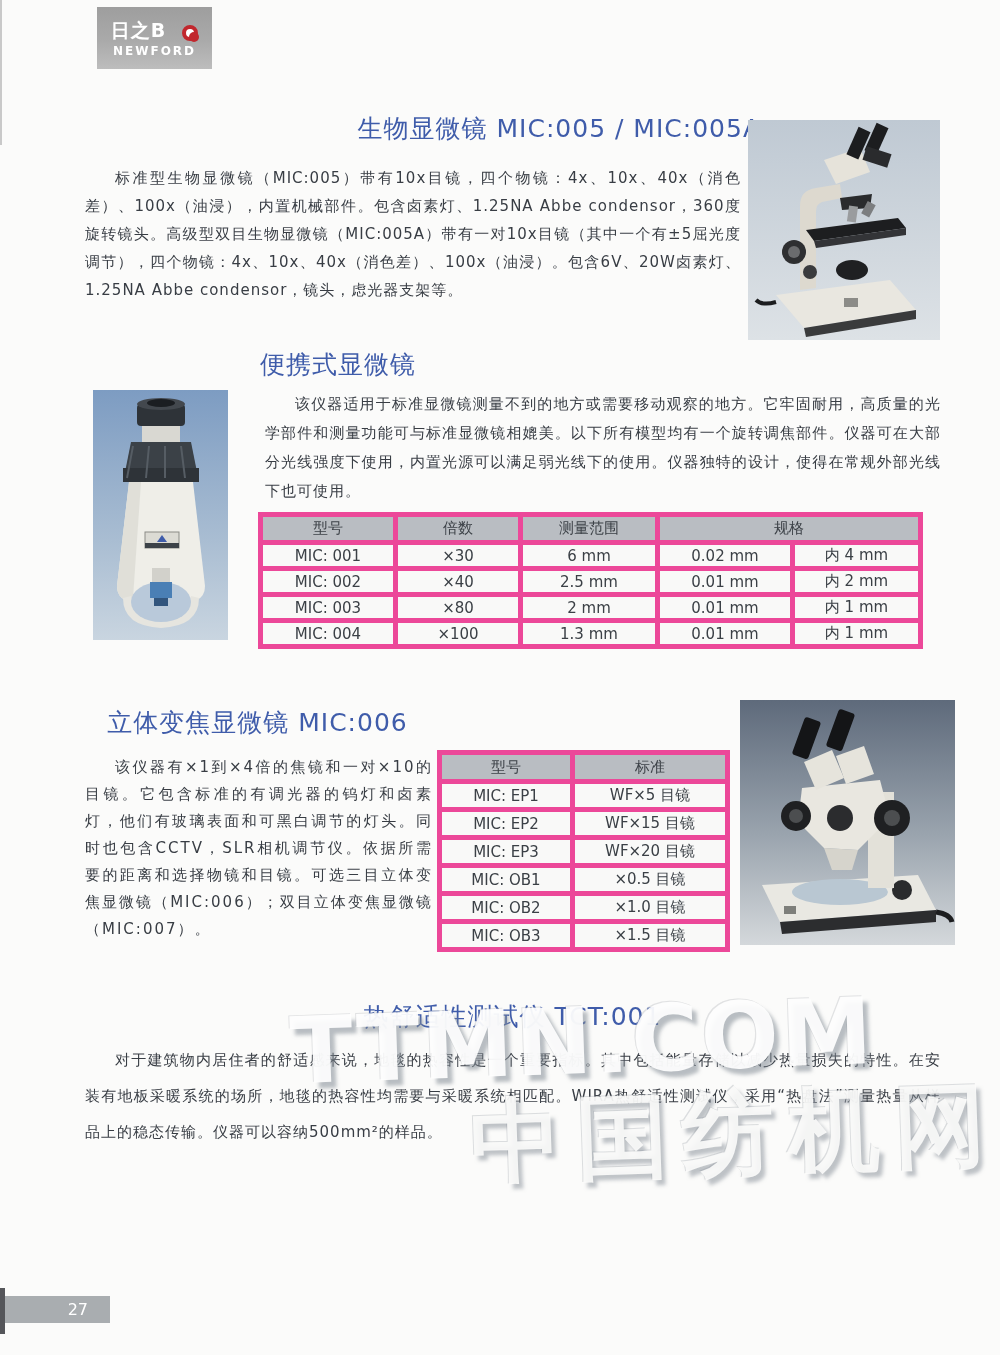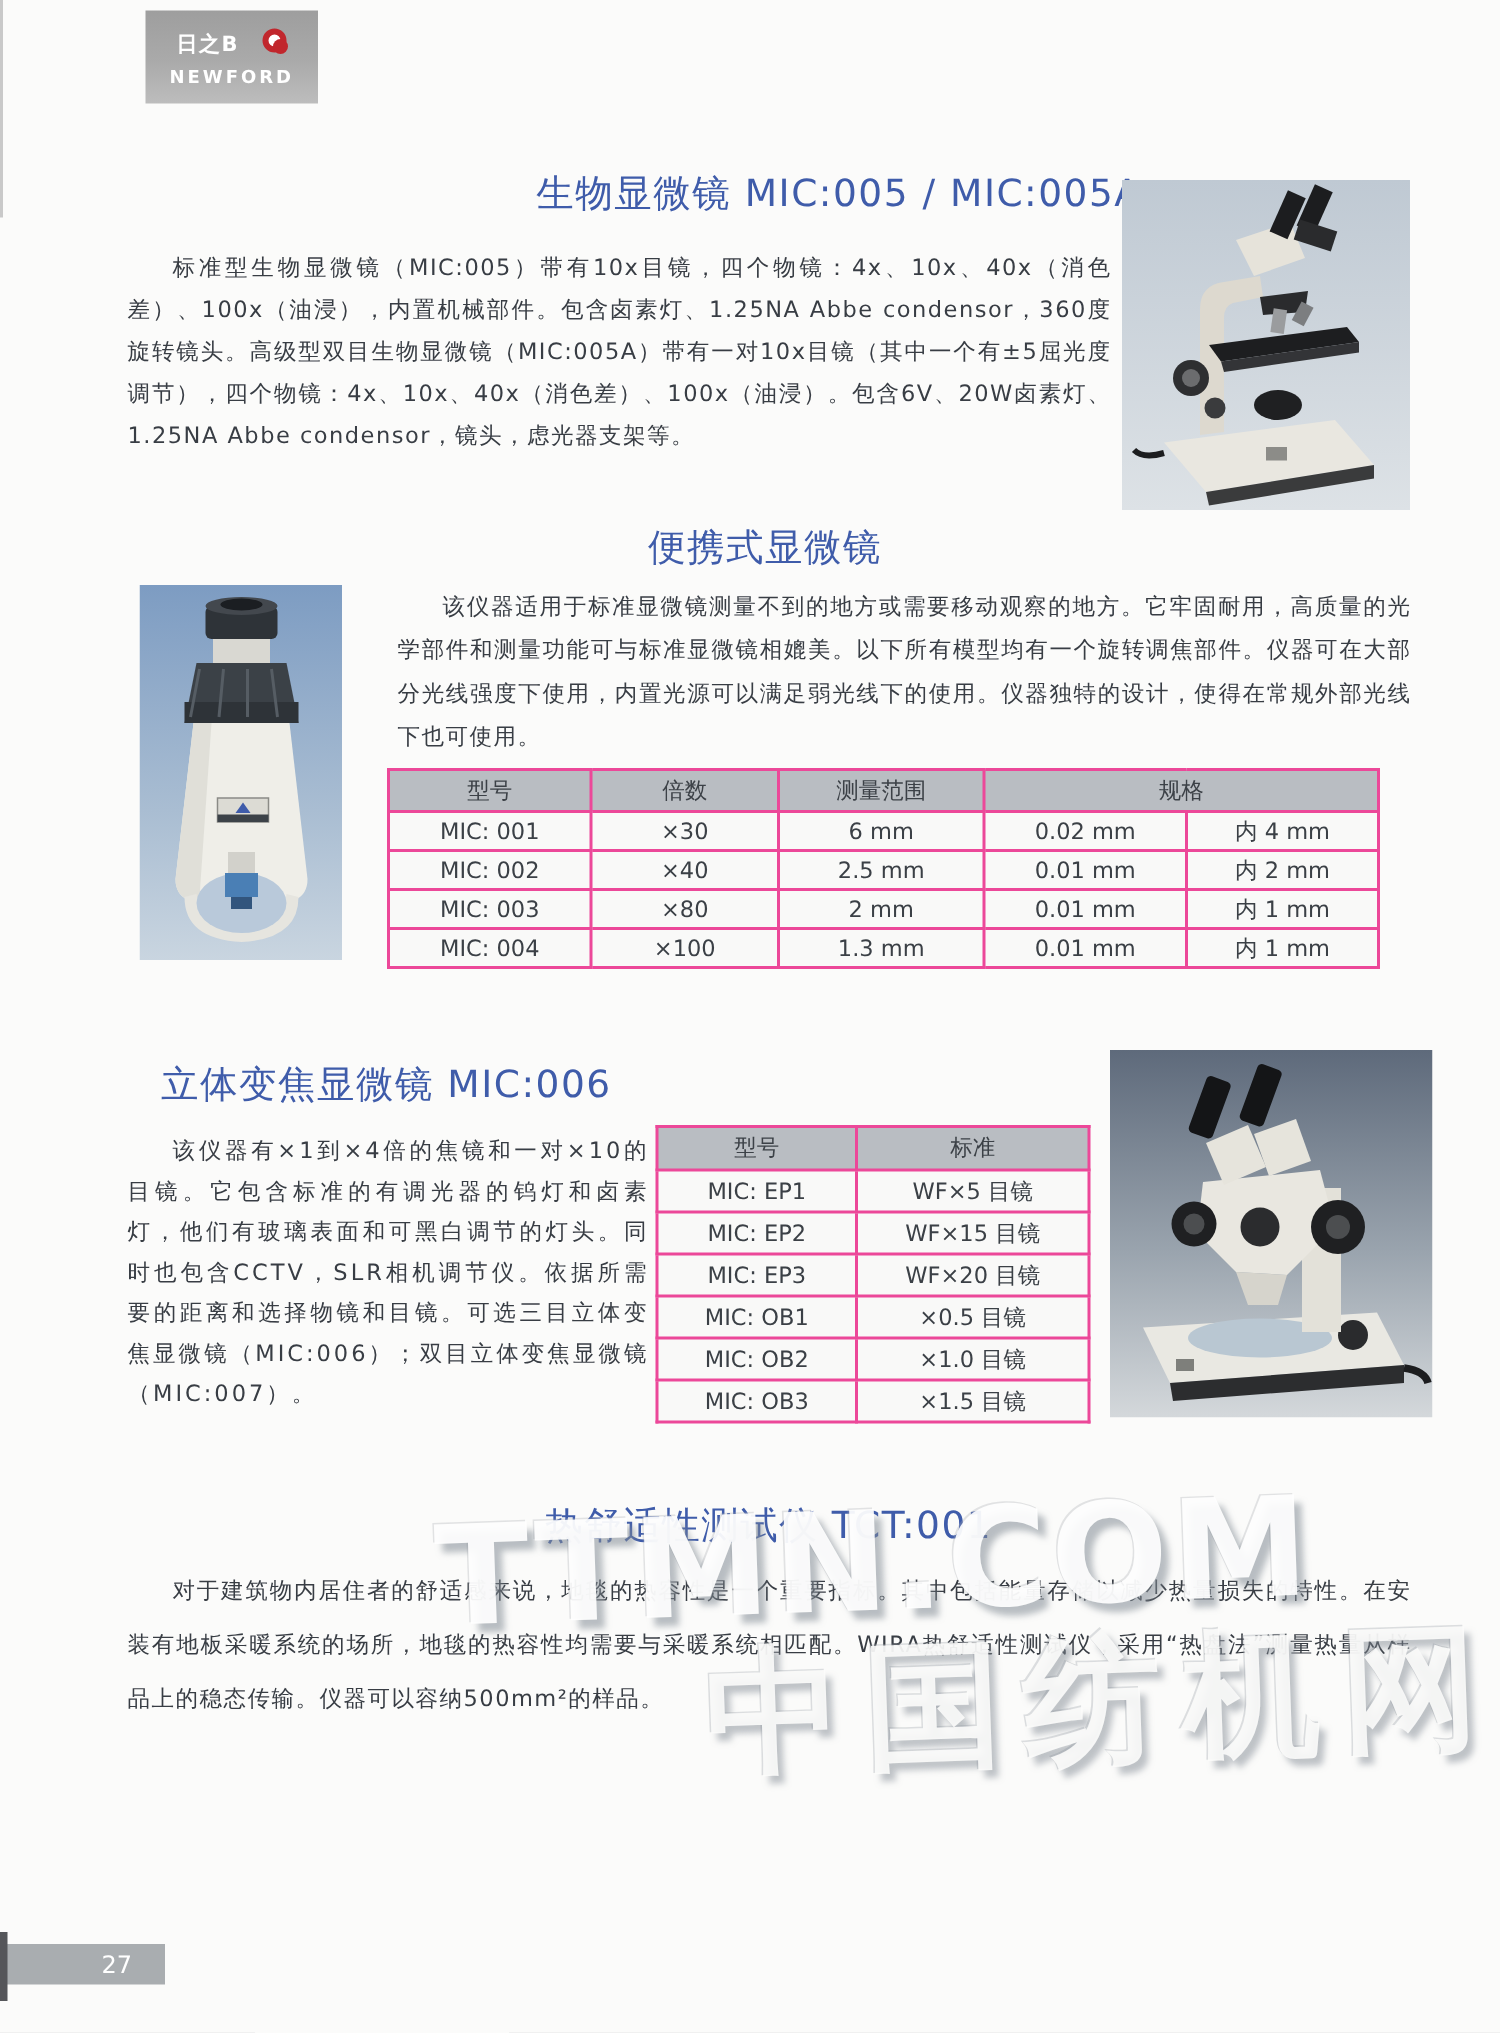--- a/index.html
+++ b/index.html
@@ -13,41 +13,41 @@
   .scan-edge-top { position:absolute; left:0; top:0; width:2px; height:145px; background:#c9c9c9; }
   .scan-edge-bottom { position:absolute; left:0; top:1288px; width:5px; height:46px; background:#55565a; }
 
   
   .logo {
     position:absolute; left:97px; top:7px; width:115px; height:62px;
     background:linear-gradient(180deg,#9e9e9e 0%,#aaaaaa 55%,#bdbdbd 100%);
     display:flex; flex-direction:column; align-items:center; justify-content:center;
     color:#ffffff;
   }
-  .logo-row1 { display:flex; align-items:flex-start; gap:16px; font-size:14px; font-weight:bold; letter-spacing:1px; line-height:22px; }
+  .logo-row1 { display:flex; align-items:flex-end; gap:16px; font-size:19px; font-weight:bold; letter-spacing:1px; line-height:22px; }
   .logo-target { width:16px; height:16px; border:4px solid #c1272d; border-radius:50%; background:#fff; position:relative; }
   .logo-target::after { content:""; position:absolute; left:3px; top:3px; width:10px; height:10px; border-radius:50%; background:#c1272d; }
   .logo-row2 { font-size:12px; font-weight:bold; letter-spacing:2px; margin-top:3px; }
 
   h2.sec-title { position:absolute; font-size:25px; font-weight:normal; color:#3f5caa; letter-spacing:1px; }
   .t1 { left:101px;  top:112px;  width:660px; text-align:right; }
-  .t2 { left:260px; top:348px;  width:500px; text-align:center; }
+  .t2 { left:260px; top:348px;  width:500px; }
   .t3 { left:85px;  top:706px;  width:345px; text-align:center; }
   .t4 { left:85px;  top:1000px; width:855px; text-align:center; }
 
   .body { position:absolute; font-size:15px; text-align:justify; text-indent:2em; letter-spacing:1px; color:#383d44; }
   .p1 { left:85px;  top:164px;  width:656px; line-height:28px; }
   .p2 { left:265px; top:390px;  width:676px; line-height:29px; }
   .p3 { left:85px;  top:754px;  width:348px; line-height:27px; letter-spacing:2px; }
   .p4 { left:85px;  top:1042px; width:856px; line-height:36px; }
   .p5 { left:85px;  top:1148px; width:856px; line-height:36px; }
 
   table.spec { position:absolute; border-collapse:collapse; font-size:15px; table-layout:fixed; }
   table.spec th, table.spec td {
-    border:2px solid #ec4899; text-align:center; font-weight:normal; padding:0;
+    border:5px solid #ec4899; text-align:center; font-weight:normal; padding:0;
   }
   table.spec th { background:#b9bdc2; color:#3c4147; }
   table.spec td { background:#f9f9f8; }
   .tbl1 { left:258px; top:512px; width:660px; }
   .tbl1 th { height:28px; } .tbl1 td { height:26px; }
   .tbl2 { left:437px; top:750px; width:288px; }
   .tbl2 th { height:29px; } .tbl2 td { height:28px; }
 
   .photo { position:absolute; }
   .photo svg { display:block; }

